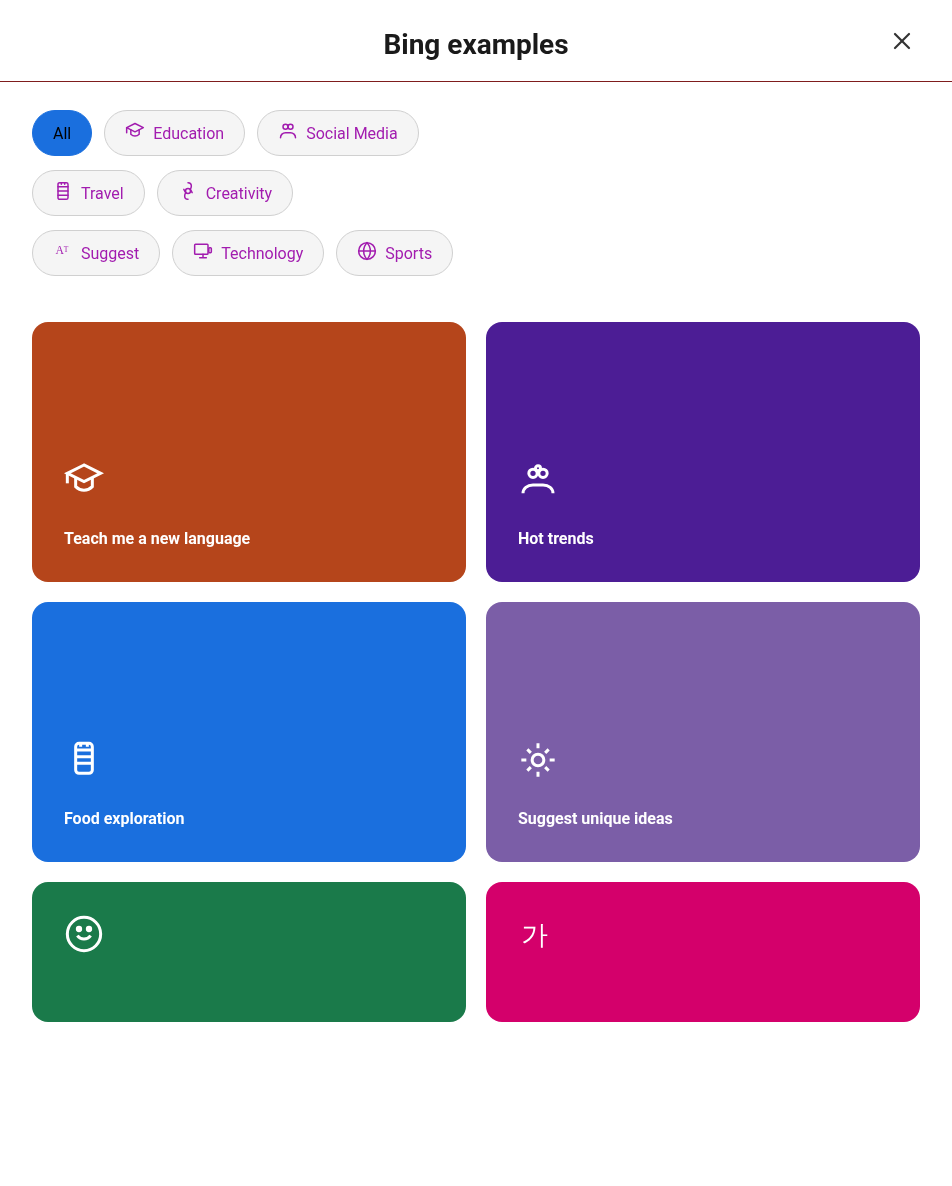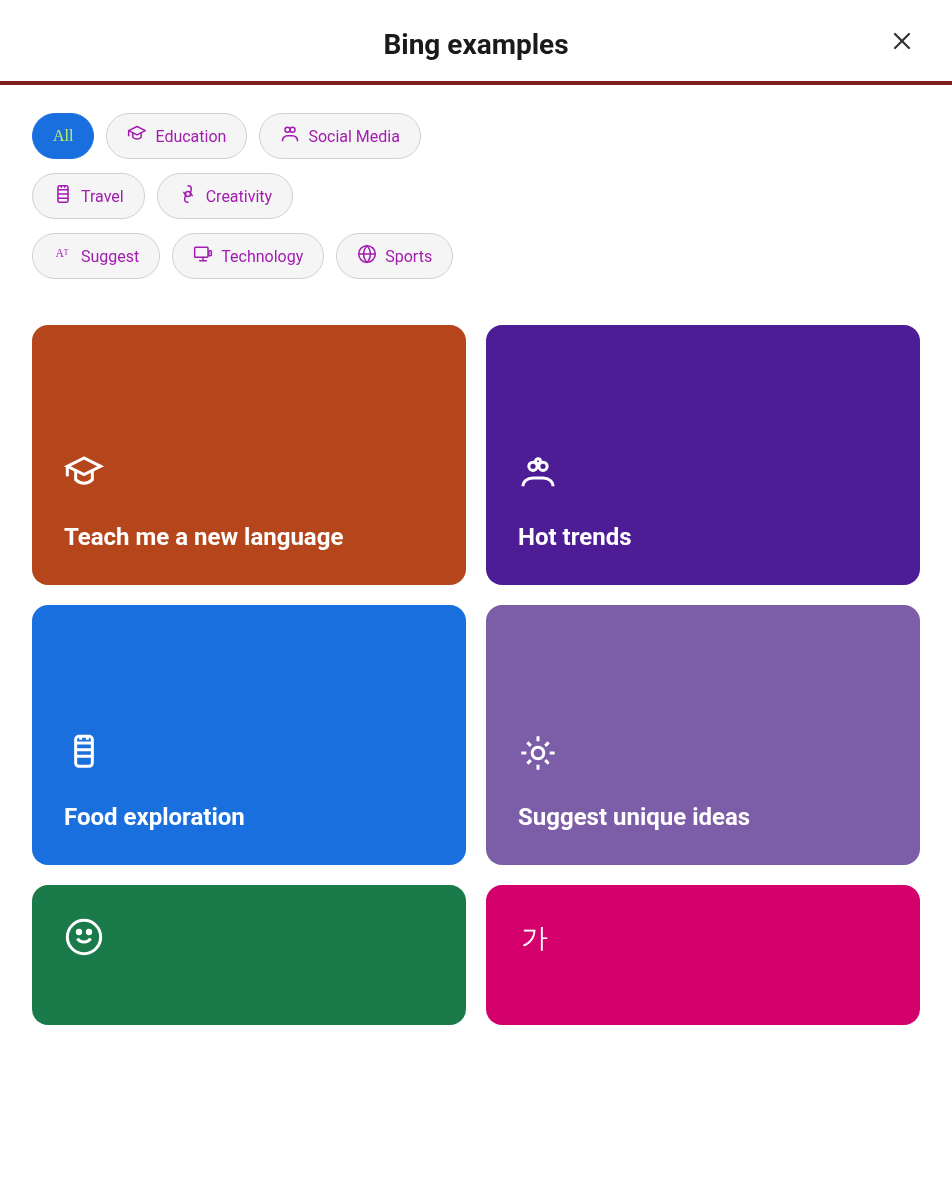--- a/index.html
+++ b/index.html
@@ -21,21 +21,21 @@
       min-height: 1186px;
       padding: 0;
     }
 
     .header {
       display: flex;
       align-items: center;
       justify-content: center;
       padding: 28px 32px 20px;
       position: relative;
-      border-bottom: 4px solid #7f1d1d;
+      border-bottom: 1px solid #7f1d1d;
     }
 
     .header-title {
       font-size: 28px;
       font-weight: 700;
       color: #1a1a1a;
     }
 
     .close-btn {
       position: absolute;
@@ -76,22 +76,21 @@
       background: #f5f5f5;
       font-size: 16px;
       color: #a21caf;
       cursor: pointer;
       font-weight: 400;
     }
 
     .filter-chip.active {
       background: #1a6fde;
       border-color: #1a6fde;
-      color: #bef264;
-      font-family: Liberation Serif, serif;
+      color: #000000;
     }
 
     .filter-chip .chip-icon {
       font-size: 18px;
     }
 
     .cards-section {
       padding: 24px 32px;
       display: grid;
       grid-template-columns: 1fr 1fr;
@@ -117,21 +116,21 @@
 
     .card-icon svg {
       width: 40px;
       height: 40px;
       stroke: #fff;
       fill: none;
       stroke-width: 1.8;
     }
 
     .card-title {
-      font-size: 24px;
+      font-size: 16px;
       font-weight: 700;
       color: #fff;
       line-height: 1.3;
     }
 
     .card-education {
       background: #b5451b;
     }
 
     .card-social {

